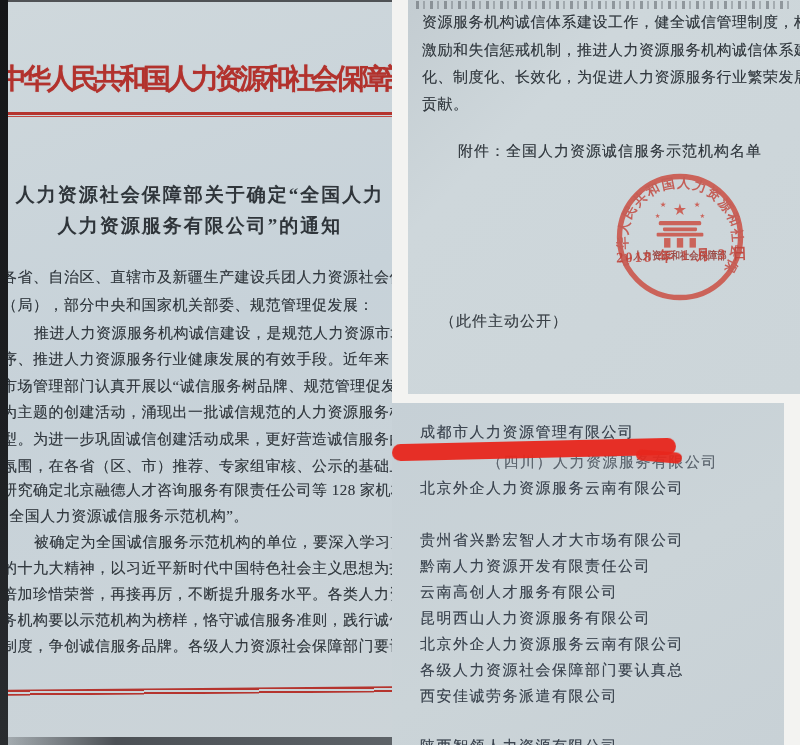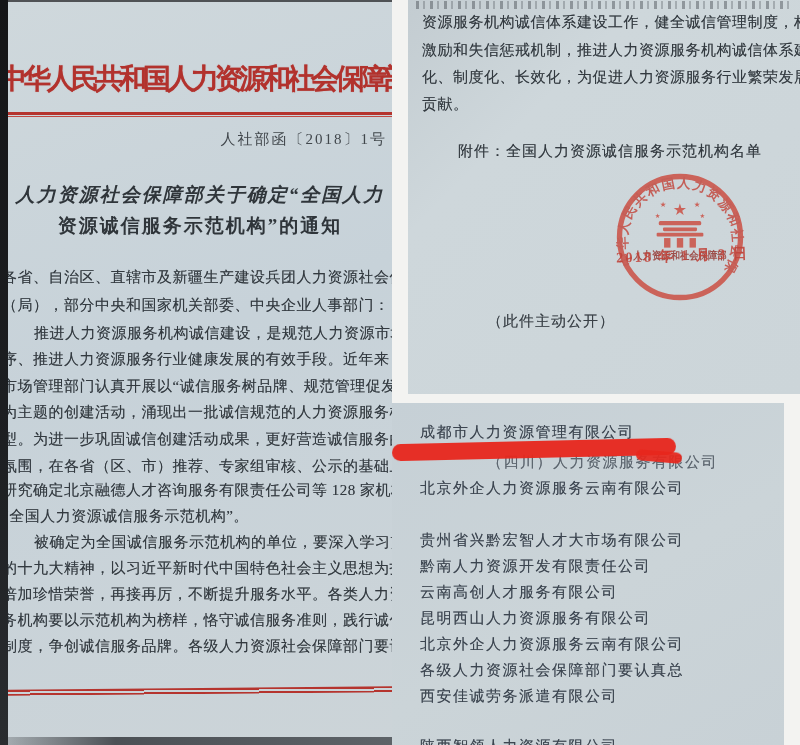--- a/index.html
+++ b/index.html
@@ -23,37 +23,37 @@
     color:#b2322d;font-weight:bold;font-size:28px;letter-spacing:-4px;
     white-space:nowrap;text-shadow:0 0 .7px rgba(178,50,45,.7);
   }
   .red-rule{position:absolute;left:0;top:112px;width:100%;height:6px;
     background:linear-gradient(#b5342e 0,#b5342e 3px,transparent 3px,transparent 4px,#c04a43 4px,#c04a43 5px,transparent 5px);}
   .red-rule-bottom{position:absolute;left:-4px;top:688px;width:103%;height:6px;transform:rotate(-.5deg);
     background:linear-gradient(#b5342e 0,#b5342e 2px,transparent 2px,transparent 4px,#b5342e 4px,#b5342e 6px,transparent 6px);}
   .doc-number{position:absolute;right:5px;top:130px;font-size:15px;color:#41474c;letter-spacing:2px;}
   .doc-title{position:absolute;left:0;width:100%;text-align:center;
     font-size:19px;font-weight:bold;color:#2f353a;letter-spacing:2px;}
-  .t1{top:182px;font-style:italic;} .t2{top:213px;}
+  .t1{top:182px;} .t2{top:213px;}
   .body-line{position:absolute;left:-6px;width:396px;font-size:15px;color:#333a40;
     letter-spacing:.5px;white-space:nowrap;text-shadow:0 0 .5px rgba(51,58,64,.55);}
   .ind{text-indent:32px;}
   
   .photo-rt{
     position:absolute;left:408px;top:0;width:392px;height:394px;overflow:hidden;
     background:linear-gradient(135deg,#c3ccd1 0%,#ced7db 30%,#ccd5d9 100%);
   }
   .smudge{position:absolute;left:8px;top:1px;width:376px;height:8px;opacity:.5;
     background:repeating-linear-gradient(90deg,rgba(40,45,52,.75) 0 3px,transparent 3px 7px,rgba(40,45,52,.5) 7px 9px,transparent 9px 14px);}
   .rt-line{position:absolute;left:14px;width:372px;font-size:15px;color:#333a40;
     letter-spacing:.5px;white-space:nowrap;text-shadow:0 0 .5px rgba(51,58,64,.55);}
   .attachment{position:absolute;left:14px;top:142px;width:372px;font-size:15px;color:#333a40;
     letter-spacing:1px;text-indent:36px;white-space:nowrap;text-shadow:0 0 .5px rgba(51,58,64,.55);}
   .note{position:absolute;left:32px;font-size:15px;color:#3a4147;letter-spacing:1px;
-    text-shadow:0 0 .5px rgba(51,58,64,.5);margin-left:47px;}
+    text-shadow:0 0 .5px rgba(51,58,64,.5);}
   .seal{position:absolute;left:203px;top:168px;width:138px;height:138px;filter:blur(.4px);}
   .seal-date{position:absolute;left:208px;top:246px;width:150px;font-size:14.5px;color:#c1453c;
     letter-spacing:2px;transform:rotate(-2deg);font-weight:bold;opacity:.9;}
   
   .photo-rb{
     position:absolute;left:392px;top:403px;width:392px;height:342px;overflow:hidden;
     background:linear-gradient(150deg,#c6d0d6 0%,#cbd4d8 55%,#c8d1d6 100%);
   }
   .company{position:absolute;left:28px;width:360px;font-size:15px;color:#3c4550;
     letter-spacing:1.5px;white-space:nowrap;text-shadow:0 0 .5px rgba(60,69,80,.55);}
@@ -67,27 +67,26 @@
 <body>
 
 <div class="stage">
 
   <div class="photo-left">
     <div class="topline"></div>
 
     <div class="letterhead">中华人民共和国人力资源和社会保障部</div>
     <div class="red-rule"></div>
 
-    <div class="doc-number">人社部函〔2018〕1号</div>
 
     <div class="doc-title t1">人力资源社会保障部关于确定“全国人力</div>
-    <div class="doc-title t2">资源诚信服务示范机构”的通知</div>
+    <div class="doc-title t2">人力资源服务有限公司”的通知</div>
 
     <div class="body-line" style="top:268px">各省、自治区、直辖市及新疆生产建设兵团人力资源社会保障厅</div>
-    <div class="body-line" style="top:296px">（局），部分中央和国家机关部委、中央企业人事部门：</div>
+    <div class="body-line" style="top:296px">（局），部分中央和国家机关部委、规范管理促发展：</div>
     <div class="body-line ind" style="top:324px">推进人力资源服务机构诚信建设，是规范人力资源市场秩</div>
     <div class="body-line" style="top:350px">序、推进人力资源服务行业健康发展的有效手段。近年来，各地</div>
     <div class="body-line" style="top:377px">市场管理部门认真开展以“诚信服务树品牌、规范管理促发展”</div>
     <div class="body-line" style="top:403px">为主题的创建活动，涌现出一批诚信规范的人力资源服务机构典</div>
     <div class="body-line" style="top:430px">型。为进一步巩固诚信创建活动成果，更好营造诚信服务的行业</div>
     <div class="body-line" style="top:457px">氛围，在各省（区、市）推荐、专家组审核、公示的基础上，经</div>
     <div class="body-line" style="top:481px">研究确定北京融德人才咨询服务有限责任公司等 128 家机构为</div>
     <div class="body-line" style="top:507px">“全国人力资源诚信服务示范机构”。</div>
     <div class="body-line ind" style="top:533px">被确定为全国诚信服务示范机构的单位，要深入学习贯彻党</div>
     <div class="body-line" style="top:559px">的十九大精神，以习近平新时代中国特色社会主义思想为指导，</div>

